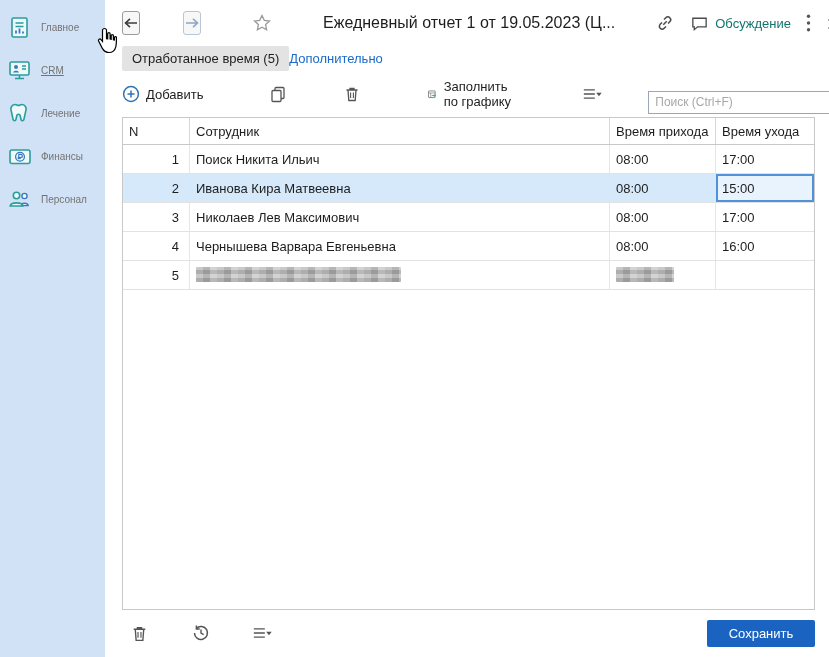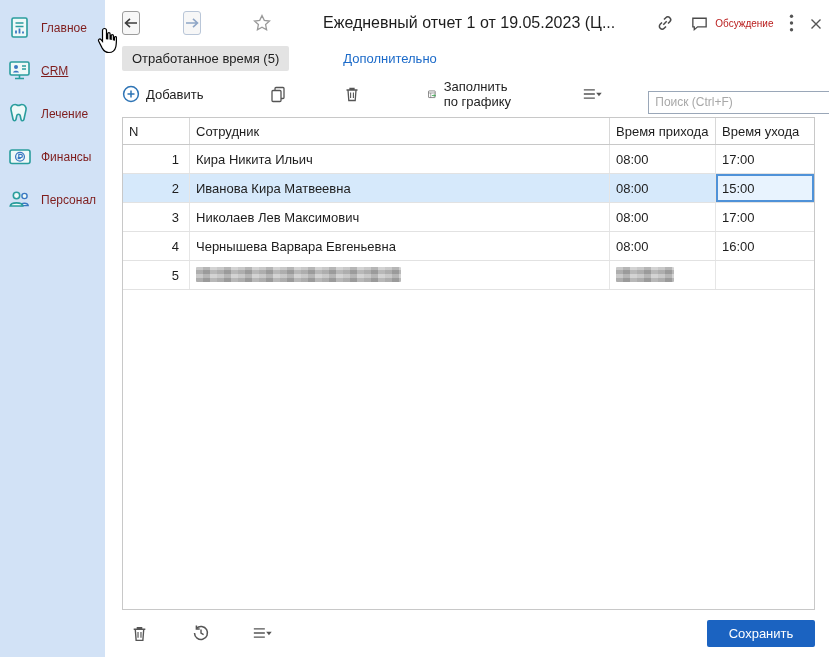--- a/index.html
+++ b/index.html
@@ -18,50 +18,50 @@
     width: 105px; height: 657px;
     background: #d2e2f6;
     padding-top: 6px;
   }
   .side-item {
     height: 43px;
     display: flex; align-items: center; gap: 8px;
     padding-left: 7px; cursor: pointer;
   }
   .side-item .sicon { width: 26px; height: 26px; flex: 0 0 26px; }
-  .side-label { font-size: 12px; color: #7f1d1d; }
+  .side-label { font-size: 10px; color: #737373; }
   .side-item.hovered .side-label { text-decoration: underline; }
 
   
   .panel { position: absolute; left: 122px; top: 6px; width: 693px; height: 645px; background: #fff; }
 
   
   .hdr { position: absolute; left: 0; top: 2px; width: 100%; height: 30px; display: flex; align-items: center; gap: 40px; }
   .nav-btn {
     width: 30px; height: 24px; border: 1px solid #9c9c9c; border-radius: 3px;
     background: #f7f7f7; display: flex; align-items: center; justify-content: center;
     cursor: pointer;
   }
   .nav-btn + .nav-btn { margin-left: 3px; border-color: #b9c6d8; }
   .star-wrap { margin-left: 11px; width: 20px; height: 20px; cursor: pointer; }
   .title { font-size: 16px; color: #1d1d1d; margin-left: 11px; white-space: nowrap; }
   .hdr-right { margin-left: auto; display: flex; align-items: center; gap: 15px; }
   .hicon { width: 20px; height: 20px; cursor: pointer; display: flex; align-items: center; justify-content: center; }
   .discussion { display: flex; align-items: center; gap: 6px; cursor: pointer; }
-  .discussion .dlabel { font-size: 10px; color: #b91c1c; }
+  .discussion .dlabel { font-size: 13px; color: #0f766e; }
   .dots-icon { width: 6px; height: 18px; cursor: pointer; }
   .close-icon { width: 14px; height: 14px; cursor: pointer; }
 
   
-  .tabs { position: absolute; left: 0; top: 40px; display: flex; align-items: center; gap: 18px; }
+  .tabs { position: absolute; left: 0; top: 40px; display: flex; align-items: center; }
   .tab-active {
     background: #e3e3e3; padding: 5px 10px; font-size: 13px; color: #1d1d1d;
     border-radius: 2px; cursor: pointer;
   }
-  .tab-link { color: #1b6ac9; font-size: 13px; cursor: pointer; margin-left: 36px; }
+  .tab-link { color: #1b6ac9; font-size: 13px; cursor: pointer; }
 
   
   .toolbar { position: absolute; left: 0; top: 74px; width: 100%; height: 28px; display: flex; align-items: center; gap: 44px; }
   .tb-add { display: flex; align-items: center; gap: 6px; font-size: 13px; cursor: pointer; }
   .tb-btn { width: 22px; height: 22px; display: flex; align-items: center; justify-content: center; cursor: pointer; }
   .tb-fill { display: flex; align-items: center; gap: 6px; font-size: 13px; cursor: pointer; margin-left: 22px; }
   .gap1 { margin-left: 22px; } .gap2 { margin-left: 12px; }
   .searchwrap { margin-left: auto; display: flex; align-items: flex-end; margin-top: 16px; }
   .search-input {
     width: 192px; height: 23px; border: 1px solid #9aa7b8; font-size: 12px;
@@ -276,21 +276,21 @@
   <div class="table">
     <div class="thead">
       <div class="th">N</div>
       <div class="th">Сотрудник</div>
       <div class="th">Время прихода</div>
       <div class="th">Время ухода</div>
     </div>
 
     <div class="tr">
       <div class="td num">1</div>
-      <div class="td">Кира Никита Ильич</div>
+      <div class="td">Поиск Никита Ильич</div>
       <div class="td">08:00</div>
       <div class="td">17:00</div>
     </div>
 
     <div class="tr selected">
       <div class="td num">2</div>
       <div class="td">Иванова Кира Матвеевна</div>
       <div class="td">08:00</div>
       <div class="td editing">15:00</div>
     </div>

